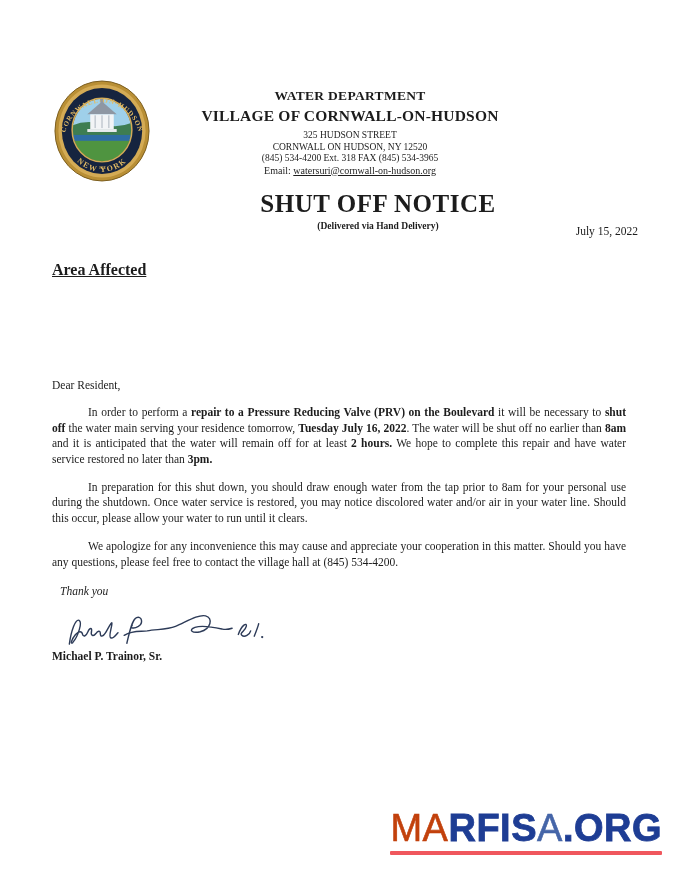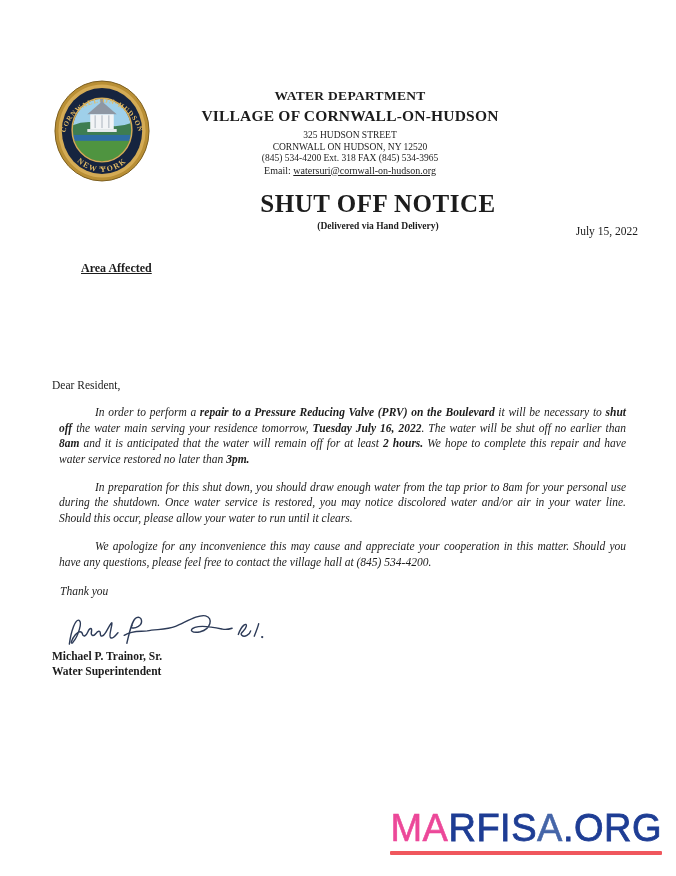--- a/index.html
+++ b/index.html
@@ -16,38 +16,38 @@
   .addr{font-size:9.5px;line-height:11.5px;}
   .addr.first{margin-top:5px;}
   .email-row{font-size:10px;line-height:11.5px;}
   .email-link{text-decoration:underline;color:#1c1c1c;}
   
   .title-block{position:absolute;left:75px;top:190px;width:606px;text-align:center;}
   .title{font-weight:bold;font-size:25px;letter-spacing:.5px;}
   .subtitle{font-weight:bold;font-size:9.5px;margin-top:3px;}
   .date{position:absolute;top:225px;right:38px;font-size:11.5px;}
   
-  .area{position:absolute;left:52px;top:261px;font-size:12px;margin-left:29px;}
+  .area{position:absolute;left:52px;top:261px;font-size:16px;}
   .area-heading{font-weight:bold;text-decoration:underline;margin-bottom:10px;}
   .area-item{line-height:15.5px;}
   
   .letter{position:absolute;left:52px;top:366px;width:574px;font-size:11.5px;line-height:15.4px;}
   .salutation{margin:12px 0 12px 0;}
-  .body-para{margin:0 0 13px 7px;text-indent:36px;text-align:justify;font-style:italic;}
+  .body-para{margin:0 0 13px 0;text-indent:36px;text-align:justify;}
   .body-para:nth-of-type(3){margin-bottom:14px;}
   .b{font-weight:bold;}
   .closing{margin:8px;font-style:italic;}
   .signature-wrap{margin:2px 0 0 10px;height:42px;}
   .signer-name{font-weight:bold;line-height:15px;}
   .signer-title{font-weight:bold;line-height:15px;}
   
   .watermark{position:absolute;top:807px;right:14px;text-align:right;
     font-family:"Liberation Sans",sans-serif;font-size:38px;line-height:42px;letter-spacing:.5px;}
   .wm-light{font-weight:normal;-webkit-text-stroke:.6px currentColor;}
-  .wm-bold{font-weight:normal;-webkit-text-stroke:.8px currentColor;}
+  .wm-bold{font-weight:bold;-webkit-text-stroke:.8px currentColor;}
   .wm-underline{height:4px;margin-top:2px;border-radius:1px;}
 </style>
 </head>
 <body>
 
 <div class="page">
 
   <svg class="seal" viewBox="0 0 100 106" xmlns="http://www.w3.org/2000/svg">
     <ellipse cx="50" cy="53" rx="48" ry="51" fill="#b98f35" stroke="#7a5c1e" stroke-width="1"></ellipse>
     <ellipse cx="50" cy="53" rx="44.5" ry="47.5" fill="#d4ab55"></ellipse>
@@ -112,21 +112,20 @@
         <g fill="none" stroke="#2d3b58" stroke-width="1.6" stroke-linecap="round" stroke-linejoin="round">
           <path d="M8,42 C10,27 15,13 19,15 C23,17 18,33 12,40 C9,43 10,37 15,31 C19,27 22,27 23,31 C24,34 27,33 29,28 C31,23 34,23 33,28 C32,32 35,34 38,30 C40,27 43,26 43,30 C43,34 46,34 49,29 C53,22 57,14 56,20 C55,27 52,34 55,35 C58,36 61,31 63,29"></path>
           <path d="M73,41 C76,28 79,14 84,12 C90,10 92,18 86,22 C81,25 76,24 79,21"></path>
           <path d="M70,32 C80,26 88,28 96,27 C106,25 118,26 128,22 C140,17 153,8 162,10 C171,12 168,25 156,28 C147,30 142,26 150,23 C159,20 172,23 181,25 C186,26 189,25 192,24"></path>
           <path d="M199,31 C203,20 209,17 208,22 C207,27 200,29 203,32 C206,35 212,31 213,27 M217,33 C219,28 221,23 222,19"></path>
         </g>
         <circle cx="226" cy="34" r="1.3" fill="#2d3b58"></circle>
       </svg>
     </div>
     <div class="signer-name">Michael P. Trainor, Sr.</div>
-    <div class="signer-title">Water Superintendent</div>
   </div>
 
   <div class="watermark">
-    <div><span class="wm-light" style="color: #ec4899; margin-top: 44px;">MA</span><span class="wm-bold" style="color: rgb(30, 61, 148);">RFIS</span><span class="wm-light" style="color: rgb(69, 101, 168);">A</span><span class="wm-bold" style="color: rgb(30, 61, 148);">.ORG</span></div>
+    <div><span class="wm-light" style="color: #c2410c; margin-top: 44px;">MA</span><span class="wm-bold" style="color: rgb(30, 61, 148);">RFIS</span><span class="wm-light" style="color: rgb(69, 101, 168);">A</span><span class="wm-bold" style="color: rgb(30, 61, 148);">.ORG</span></div>
     <div class="wm-underline" style="background: rgb(240, 87, 93);"></div>
   </div>
 
 </div>
 
 </body></html>

